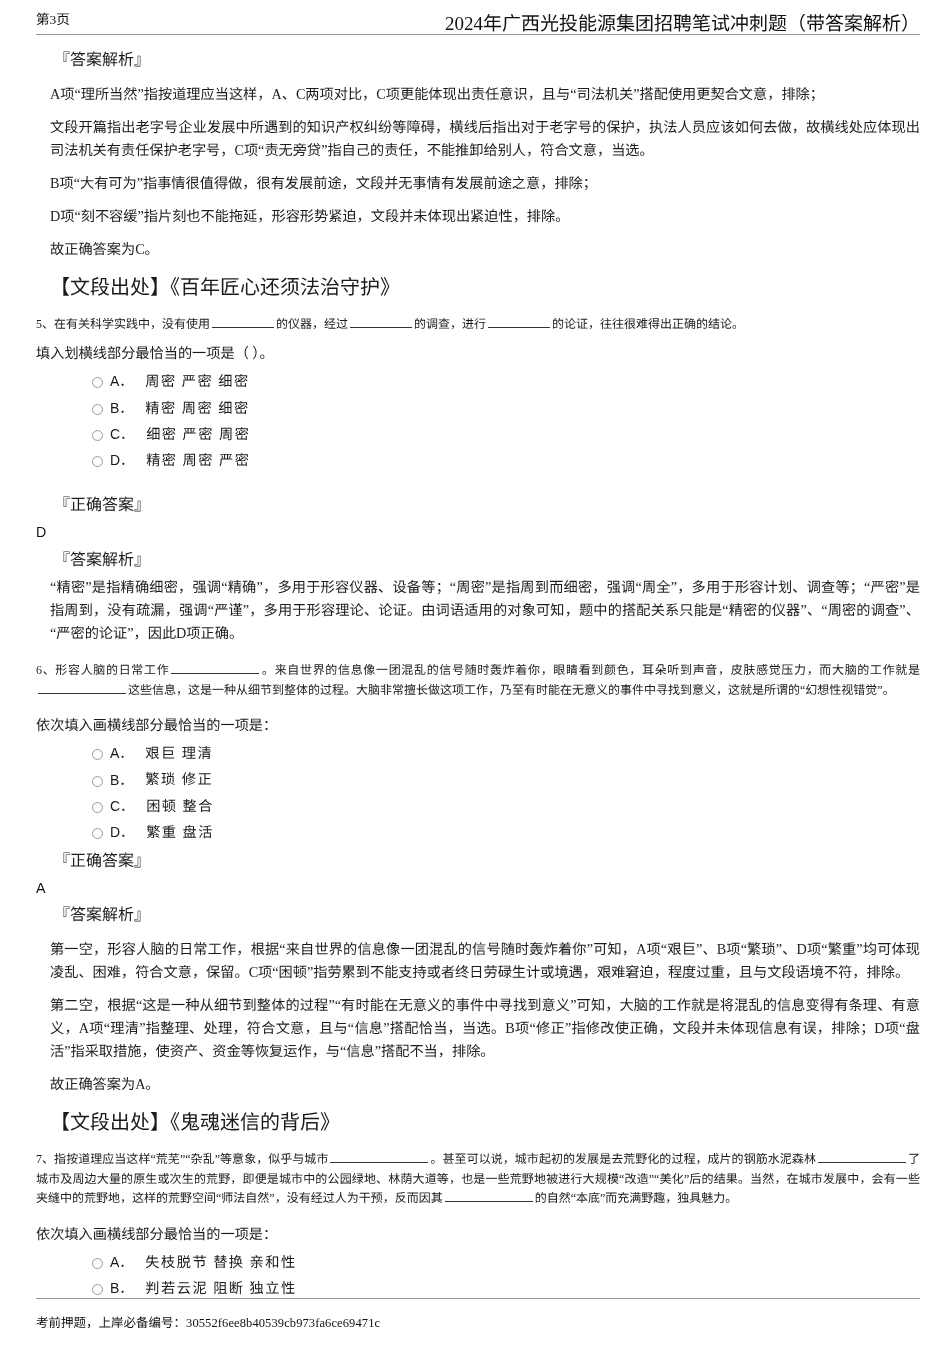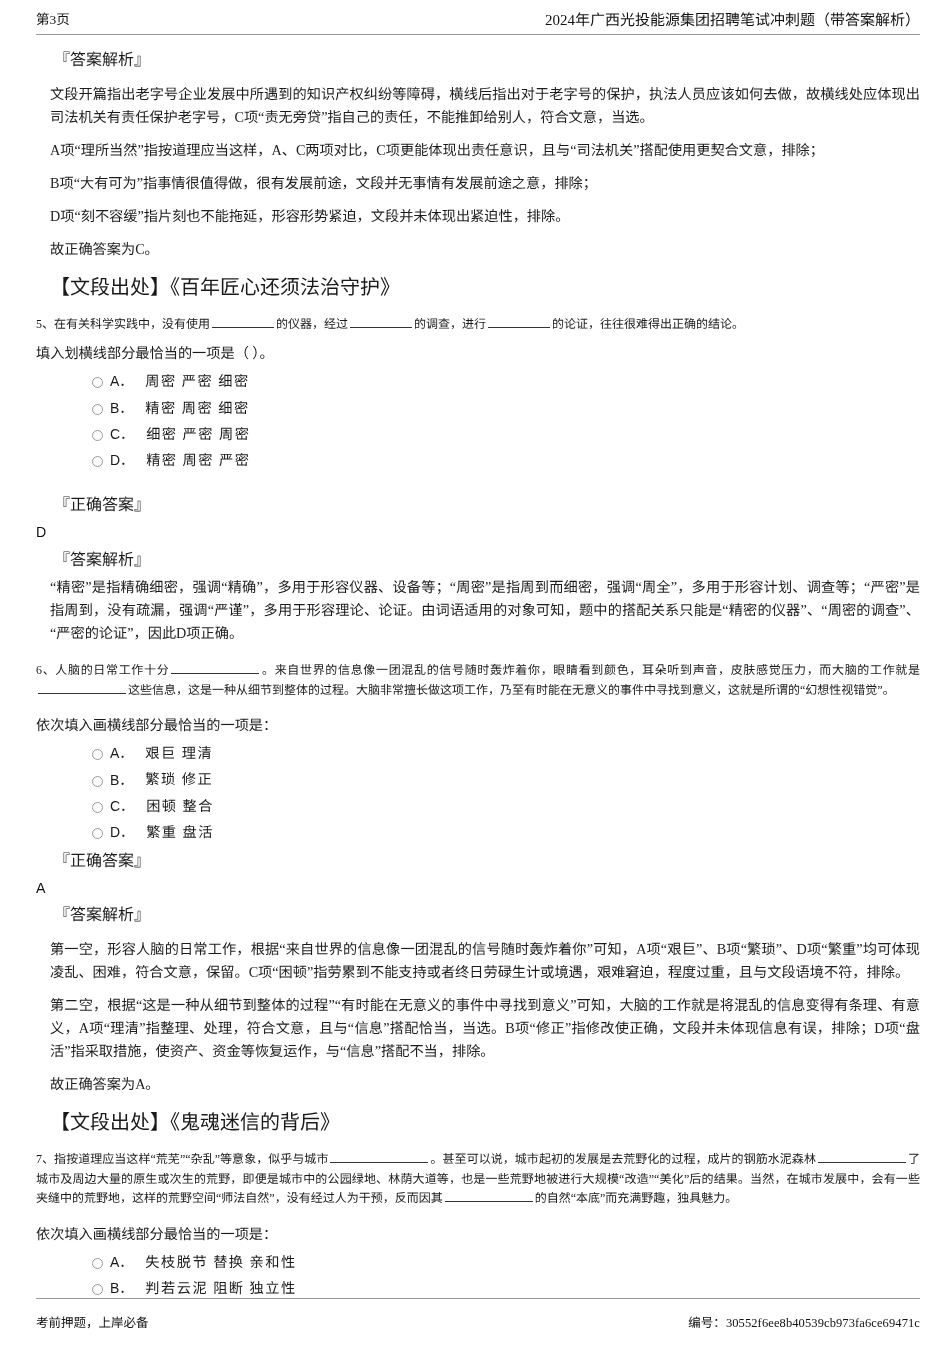--- a/index.html
+++ b/index.html
@@ -36,41 +36,39 @@
     justify-content: space-between;
     font-size: 13.5px;
     color: #111;
   }
   .page-header .hdr-left {
     letter-spacing: 0;
     white-space: nowrap;
   }
   .page-header .hdr-right {
     white-space: nowrap;
-    font-size: 15px;
+    font-size: 19px;
   }
 
   
   .page-footer {
     position: absolute;
     bottom: 14px;
     left: 36px;
     right: 30px;
     height: 26px;
     border-top: 1px solid #999;
     display: flex;
     align-items: flex-end;
-    justify-content: space-between;
     font-size: 12.5px;
     color: #111;
     padding-top: 6px;
   }
   .page-footer .ftr-right {
     white-space: nowrap;
-    margin-left: 40px;
   }
   .ftr-code {
     letter-spacing: 0.1px;
   }
 
   
   .content {
     position: absolute;
     top: 44px;
     left: 36px;
@@ -192,22 +190,22 @@
   <div class="page-header">
     <span class="hdr-left">第3页</span>
     <span class="hdr-right">2024年广西光投能源集团招聘笔试冲刺题（带答案解析）</span>
   </div>
 
   <div class="content">
 
     <div class="label-line">『答案解析』</div>
     <div class="gap-sm"></div>
 
+    <p class="para indent1">A项“理所当然”指按道理应当这样，A、C两项对比，C项更能体现出责任意识，且与“司法机关”搭配使用更契合文意，排除；</p>
     <p class="para indent1">文段开篇指出老字号企业发展中所遇到的知识产权纠纷等障碍，横线后指出对于老字号的保护，执法人员应该如何去做，故横线处应体现出司法机关有责任保护老字号，C项“责无旁贷”指自己的责任，不能推卸给别人，符合文意，当选。</p>
-    <p class="para indent1">A项“理所当然”指按道理应当这样，A、C两项对比，C项更能体现出责任意识，且与“司法机关”搭配使用更契合文意，排除；</p>
     <p class="para indent1">B项“大有可为”指事情很值得做，很有发展前途，文段并无事情有发展前途之意，排除；</p>
     <p class="para indent1">D项“刻不容缓”指片刻也不能拖延，形容形势紧迫，文段并未体现出紧迫性，排除。</p>
     <p class="para indent1">故正确答案为C。</p>
 
     <div class="source-line">
       <span>【文段出处】</span><span>《百年匠心还须法治守护》</span>
     </div>
 
     <p class="q-stem">
       <span>5、</span><span>在有关科学实践中，没有使用</span><span class="blank w-md"></span><span>的仪器，经过</span><span class="blank w-md"></span><span>的调查，进行</span><span class="blank w-md"></span><span>的论证，往往很难得出正确的结论。</span>
@@ -240,21 +238,21 @@
     <div class="gap-md"></div>
 
     <div class="label-line">『正确答案』</div>
     <div class="answer-letter">D</div>
     <div class="label-line">『答案解析』</div>
     <p class="para indent1">“精密”是指精确细密，强调“精确”，多用于形容仪器、设备等；“周密”是指周到而细密，强调“周全”，多用于形容计划、调查等；“严密”是指周到，没有疏漏，强调“严谨”，多用于形容理论、论证。由词语适用的对象可知，题中的搭配关系只能是“精密的仪器”、“周密的调查”、“严密的论证”，因此D项正确。</p>
 
     <div class="gap-sm"></div>
 
     <p class="q-stem">
-      <span>6、</span><span>人脑的日常工作十分</span><span class="blank w-lg"></span><span>。来自世界的信息像一团混乱的信号随时轰炸着你，眼睛看到颜色，耳朵听到声音，皮肤感觉压力，而大脑的工作就是</span><span class="blank w-lg"></span><span>这些信息，这是一种从细节到整体的过程。大脑非常擅长做这项工作，乃至有时能在无意义的事件中寻找到意义，这就是所谓的“幻想性视错觉”。</span>
+      <span>6、</span><span>形容人脑的日常工作</span><span class="blank w-lg"></span><span>。来自世界的信息像一团混乱的信号随时轰炸着你，眼睛看到颜色，耳朵听到声音，皮肤感觉压力，而大脑的工作就是</span><span class="blank w-lg"></span><span>这些信息，这是一种从细节到整体的过程。大脑非常擅长做这项工作，乃至有时能在无意义的事件中寻找到意义，这就是所谓的“幻想性视错觉”。</span>
     </p>
 
     <div class="gap-sm"></div>
     <p class="q-sub noindent">依次填入画横线部分最恰当的一项是：</p>
 
     <ul class="options">
       <li class="opt">
         <span class="radio"></span>
         <span class="opt-letter">A．</span>
         <span class="opt-text">艰巨 理清</span>

